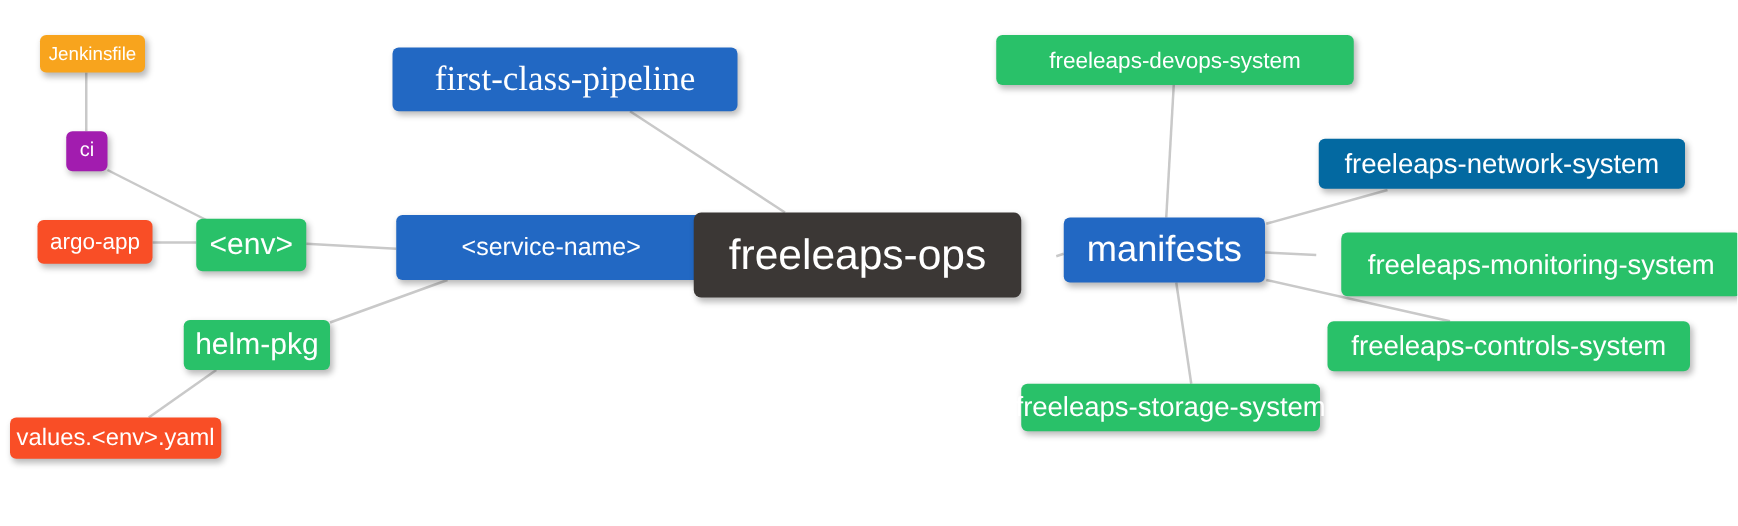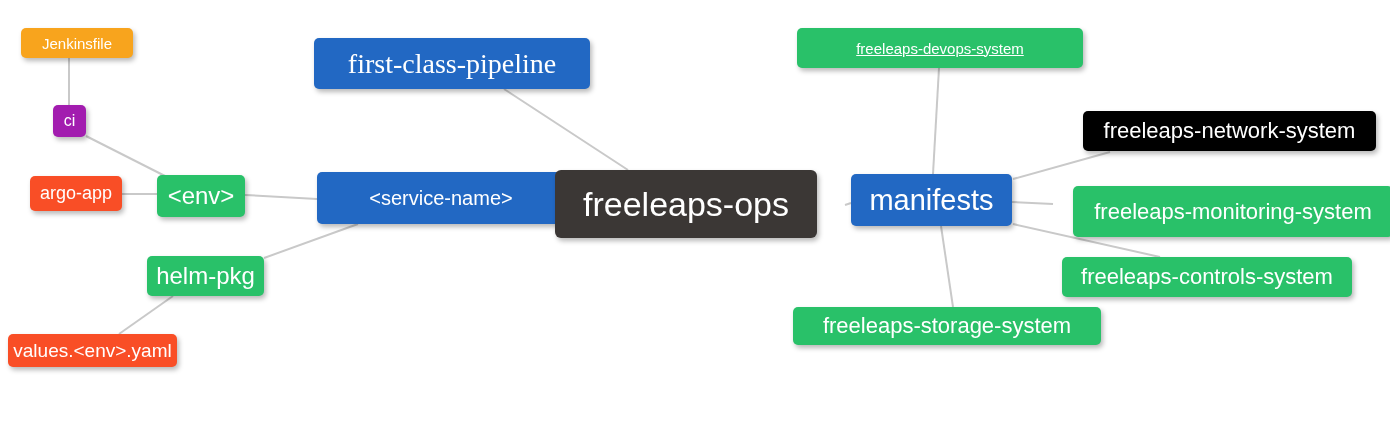--- a/index.html
+++ b/index.html
@@ -30,35 +30,35 @@
     justify-content: center;
     color: #ffffff;
     border-radius: 5px;
     box-shadow: 2px 3px 5px rgba(0,0,0,0.28);
     white-space: nowrap;
     cursor: default;
     box-sizing: border-box;
   }
   .edge { stroke: #c9c9c9; stroke-width: 2; }
 
-  #n-jenkinsfile { left: 21px;   top: 28px;  width: 112px;  height: 30px; font-size: 15px; }
+  #n-jenkinsfile { left: 32px;   top: 28px;  width: 84px;  height: 30px; font-size: 15px; }
   #n-ci          { left: 53px;   top: 105px; width: 33px;  height: 32px; font-size: 16px; }
   #n-argo        { left: 30px;   top: 176px; width: 92px;  height: 35px; font-size: 18px; }
   #n-env         { left: 157px;  top: 175px; width: 88px;  height: 42px; font-size: 24px; }
   #n-fcp         { left: 314px;  top: 38px;  width: 276px; height: 51px; font-size: 28px; font-family: Liberation Serif, serif; }
   #n-svc         { left: 317px;  top: 172px; width: 248px; height: 52px; font-size: 20px; }
   #n-ops         { left: 555px;  top: 170px; width: 262px; height: 68px; font-size: 34px; border-radius: 6px; }
   #n-manifests   { left: 851px;  top: 174px; width: 161px; height: 52px; font-size: 29px; }
   #n-helm        { left: 147px;  top: 256px; width: 117px; height: 40px; font-size: 24px; }
   #n-values      { left: 8px;    top: 334px; width: 169px; height: 33px; font-size: 19px; }
-  #n-devops      { left: 797px;  top: 28px;  width: 286px; height: 40px; font-size: 15px; text-decoration: underline; }
+  #n-devops      { left: 797px;  top: 28px;  width: 286px; height: 40px; font-size: 18px; }
   #n-network     { left: 1055px; top: 111px; width: 293px; height: 40px; font-size: 22px; }
   #n-monitoring  { left: 1053px; top: 186px; width: 320px; height: 51px; font-size: 22px; margin-left: 20px; }
   #n-controls    { left: 1062px; top: 257px; width: 290px; height: 40px; font-size: 22px; }
-  #n-storage     { left: 793px;  top: 307px; width: 308px; height: 38px; font-size: 22px; }
+  #n-storage     { left: 817px;  top: 307px; width: 239px; height: 38px; font-size: 22px; }
 </style>
 </head>
 <body>
 
 <div id="canvas">
 
   <svg id="edges">
     <line class="edge" x1="69" y1="58" x2="69" y2="105" stroke="#c9c9c9"></line>
     <line class="edge" x1="86" y1="136" x2="167" y2="177" stroke="#c9c9c9"></line>
     <line class="edge" x1="122" y1="194" x2="157" y2="194" stroke="#c9c9c9"></line>
@@ -79,18 +79,18 @@
   <div class="node" id="n-ci" style="background: #a21caf;">ci</div>
   <div class="node" id="n-argo" style="background: rgb(249, 78, 38);">argo-app</div>
   <div class="node" id="n-env" style="background: rgb(41, 193, 105);">&lt;env&gt;</div>
   <div class="node" id="n-fcp" style="background: rgb(34, 104, 195);">first-class-pipeline</div>
   <div class="node" id="n-svc" style="background: rgb(34, 104, 195);">&lt;service-name&gt;</div>
   <div class="node" id="n-ops" style="background: rgb(59, 55, 53);">freeleaps-ops</div>
   <div class="node" id="n-helm" style="background: rgb(41, 193, 105);">helm-pkg</div>
   <div class="node" id="n-manifests" style="background: rgb(34, 104, 195);">manifests</div>
   <div class="node" id="n-values" style="background: rgb(249, 78, 38);">values.&lt;env&gt;.yaml</div>
   <div class="node" id="n-devops" style="background: rgb(41, 193, 105);">freeleaps-devops-system</div>
-  <div class="node" id="n-network" style="background: #000000; margin-left: 28px;">freeleaps-network-system</div>
+  <div class="node" id="n-network" style="background: #0369a1;">freeleaps-network-system</div>
   <div class="node" id="n-monitoring" style="background: rgb(41, 193, 105);">freeleaps-monitoring-system</div>
   <div class="node" id="n-controls" style="background: rgb(41, 193, 105);">freeleaps-controls-system</div>
   <div class="node" id="n-storage" style="background: rgb(41, 193, 105);">freeleaps-storage-system</div>
 
 </div>
 
 </body></html>

